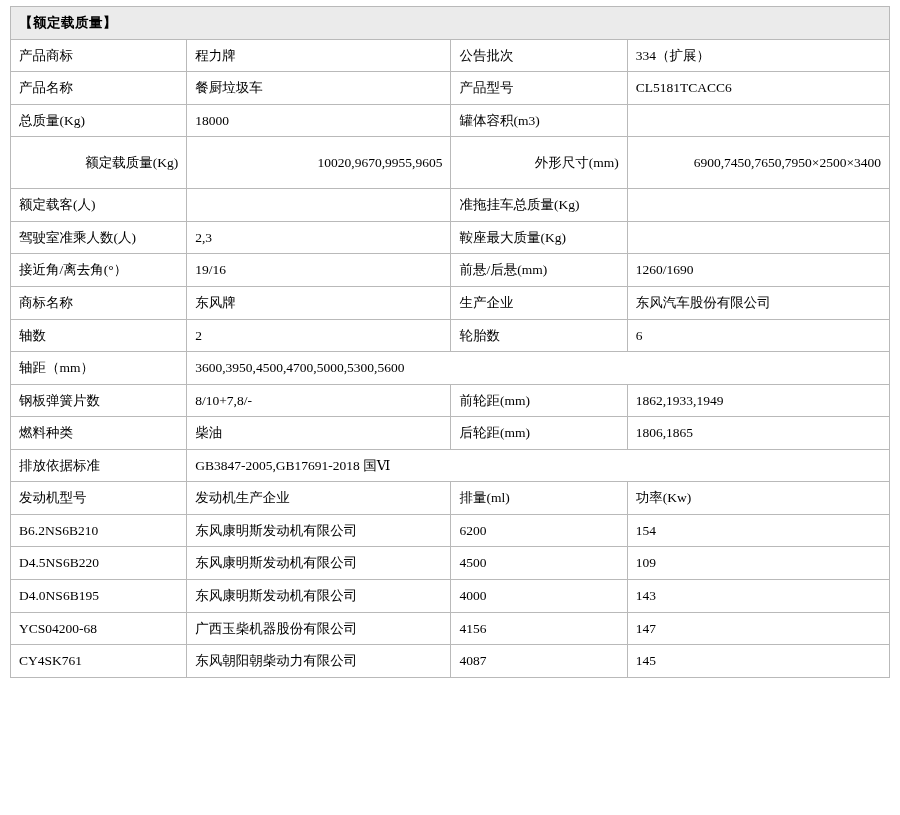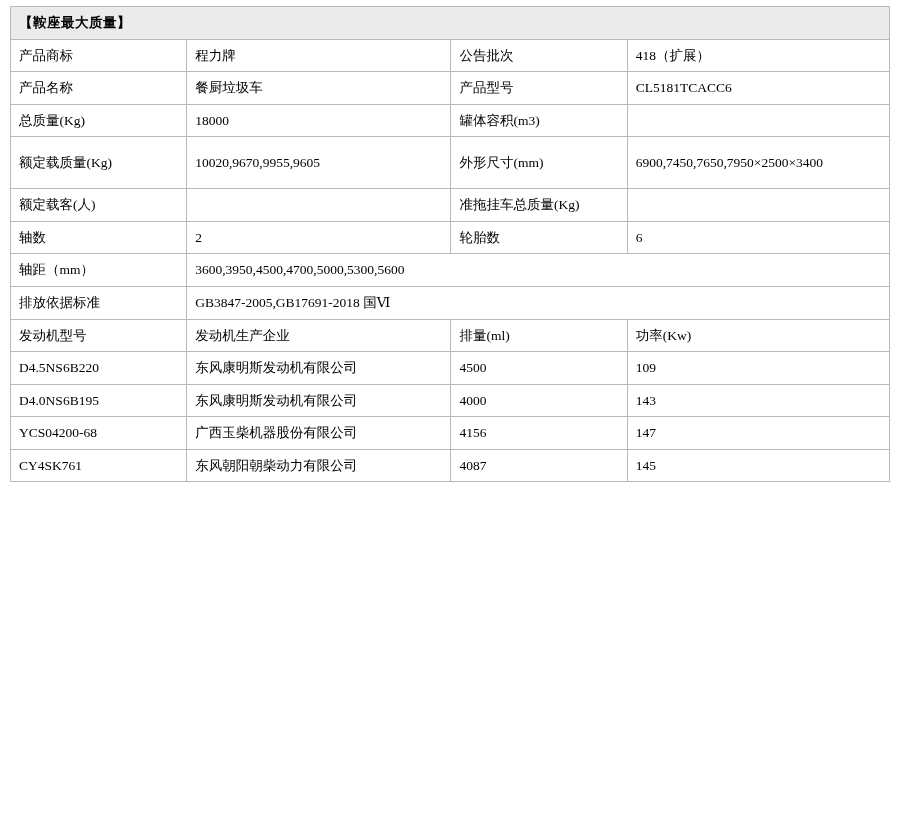--- a/index.html
+++ b/index.html
@@ -37,44 +37,44 @@
     background: #ebebeb;
     font-weight: bold;
     font-size: 14px;
     padding: 7px 8px;
     letter-spacing: 0.5px;
   }
   .col-label { width: 176px; }
   .col-value { width: 264px; }
   .col-label2 { width: 176px; }
   .col-value2 { width: 262px; }
-  .tall { height: 52px; }
+  .tall { height: 52px; text-align: right; }
   .wrapval { line-height: 1.5; }
   .engine-head td { font-size: 13.5px; }
 </style>
 </head>
 <body>
 
 <div class="sheet">
   <table class="spec">
     <colgroup>
       <col class="col-label">
         <col class="col-value">
         <col class="col-label2">
         <col class="col-value2">
     </colgroup>
     <tbody>
       <tr>
-        <td class="section" colspan="4">【鞍座最大质量】</td>
+        <td class="section" colspan="4">【额定载质量】</td>
       </tr>
       <tr>
         <td>产品商标</td>
         <td>程力牌</td>
         <td>公告批次</td>
-        <td>418（扩展）</td>
+        <td>334（扩展）</td>
       </tr>
       <tr>
         <td>产品名称</td>
         <td>餐厨垃圾车</td>
         <td>产品型号</td>
         <td>CL5181TCACC6</td>
       </tr>
       <tr>
         <td>总质量(Kg)</td>
         <td>18000</td>
@@ -86,41 +86,77 @@
         <td>10020,9670,9955,9605</td>
         <td>外形尺寸(mm)</td>
         <td class="wrapval">6900,7450,7650,7950×2500×3400</td>
       </tr>
       <tr>
         <td>额定载客(人)</td>
         <td></td>
         <td>准拖挂车总质量(Kg)</td>
         <td></td>
       </tr>
+      <tr>
+        <td>驾驶室准乘人数(人)</td>
+        <td>2,3</td>
+        <td>鞍座最大质量(Kg)</td>
+        <td></td>
+      </tr>
+      <tr>
+        <td>接近角/离去角(°）</td>
+        <td>19/16</td>
+        <td>前悬/后悬(mm)</td>
+        <td>1260/1690</td>
+      </tr>
 
+      <tr>
+        <td>商标名称</td>
+        <td>东风牌</td>
+        <td>生产企业</td>
+        <td>东风汽车股份有限公司</td>
+      </tr>
       <tr>
         <td>轴数</td>
         <td>2</td>
         <td>轮胎数</td>
         <td>6</td>
       </tr>
       <tr>
         <td>轴距（mm）</td>
         <td colspan="3">3600,3950,4500,4700,5000,5300,5600</td>
       </tr>
       <tr>
+        <td>钢板弹簧片数</td>
+        <td>8/10+7,8/-</td>
+        <td>前轮距(mm)</td>
+        <td>1862,1933,1949</td>
+      </tr>
+      <tr>
+        <td>燃料种类</td>
+        <td>柴油</td>
+        <td>后轮距(mm)</td>
+        <td>1806,1865</td>
+      </tr>
+      <tr>
         <td>排放依据标准</td>
         <td colspan="3">GB3847-2005,GB17691-2018 国Ⅵ</td>
       </tr>
 
       <tr class="engine-head">
         <td>发动机型号</td>
         <td>发动机生产企业</td>
         <td>排量(ml)</td>
         <td>功率(Kw)</td>
+      </tr>
+      <tr>
+        <td>B6.2NS6B210</td>
+        <td>东风康明斯发动机有限公司</td>
+        <td>6200</td>
+        <td>154</td>
       </tr>
       <tr>
         <td>D4.5NS6B220</td>
         <td>东风康明斯发动机有限公司</td>
         <td>4500</td>
         <td>109</td>
       </tr>
       <tr>
         <td>D4.0NS6B195</td>
         <td>东风康明斯发动机有限公司</td>

